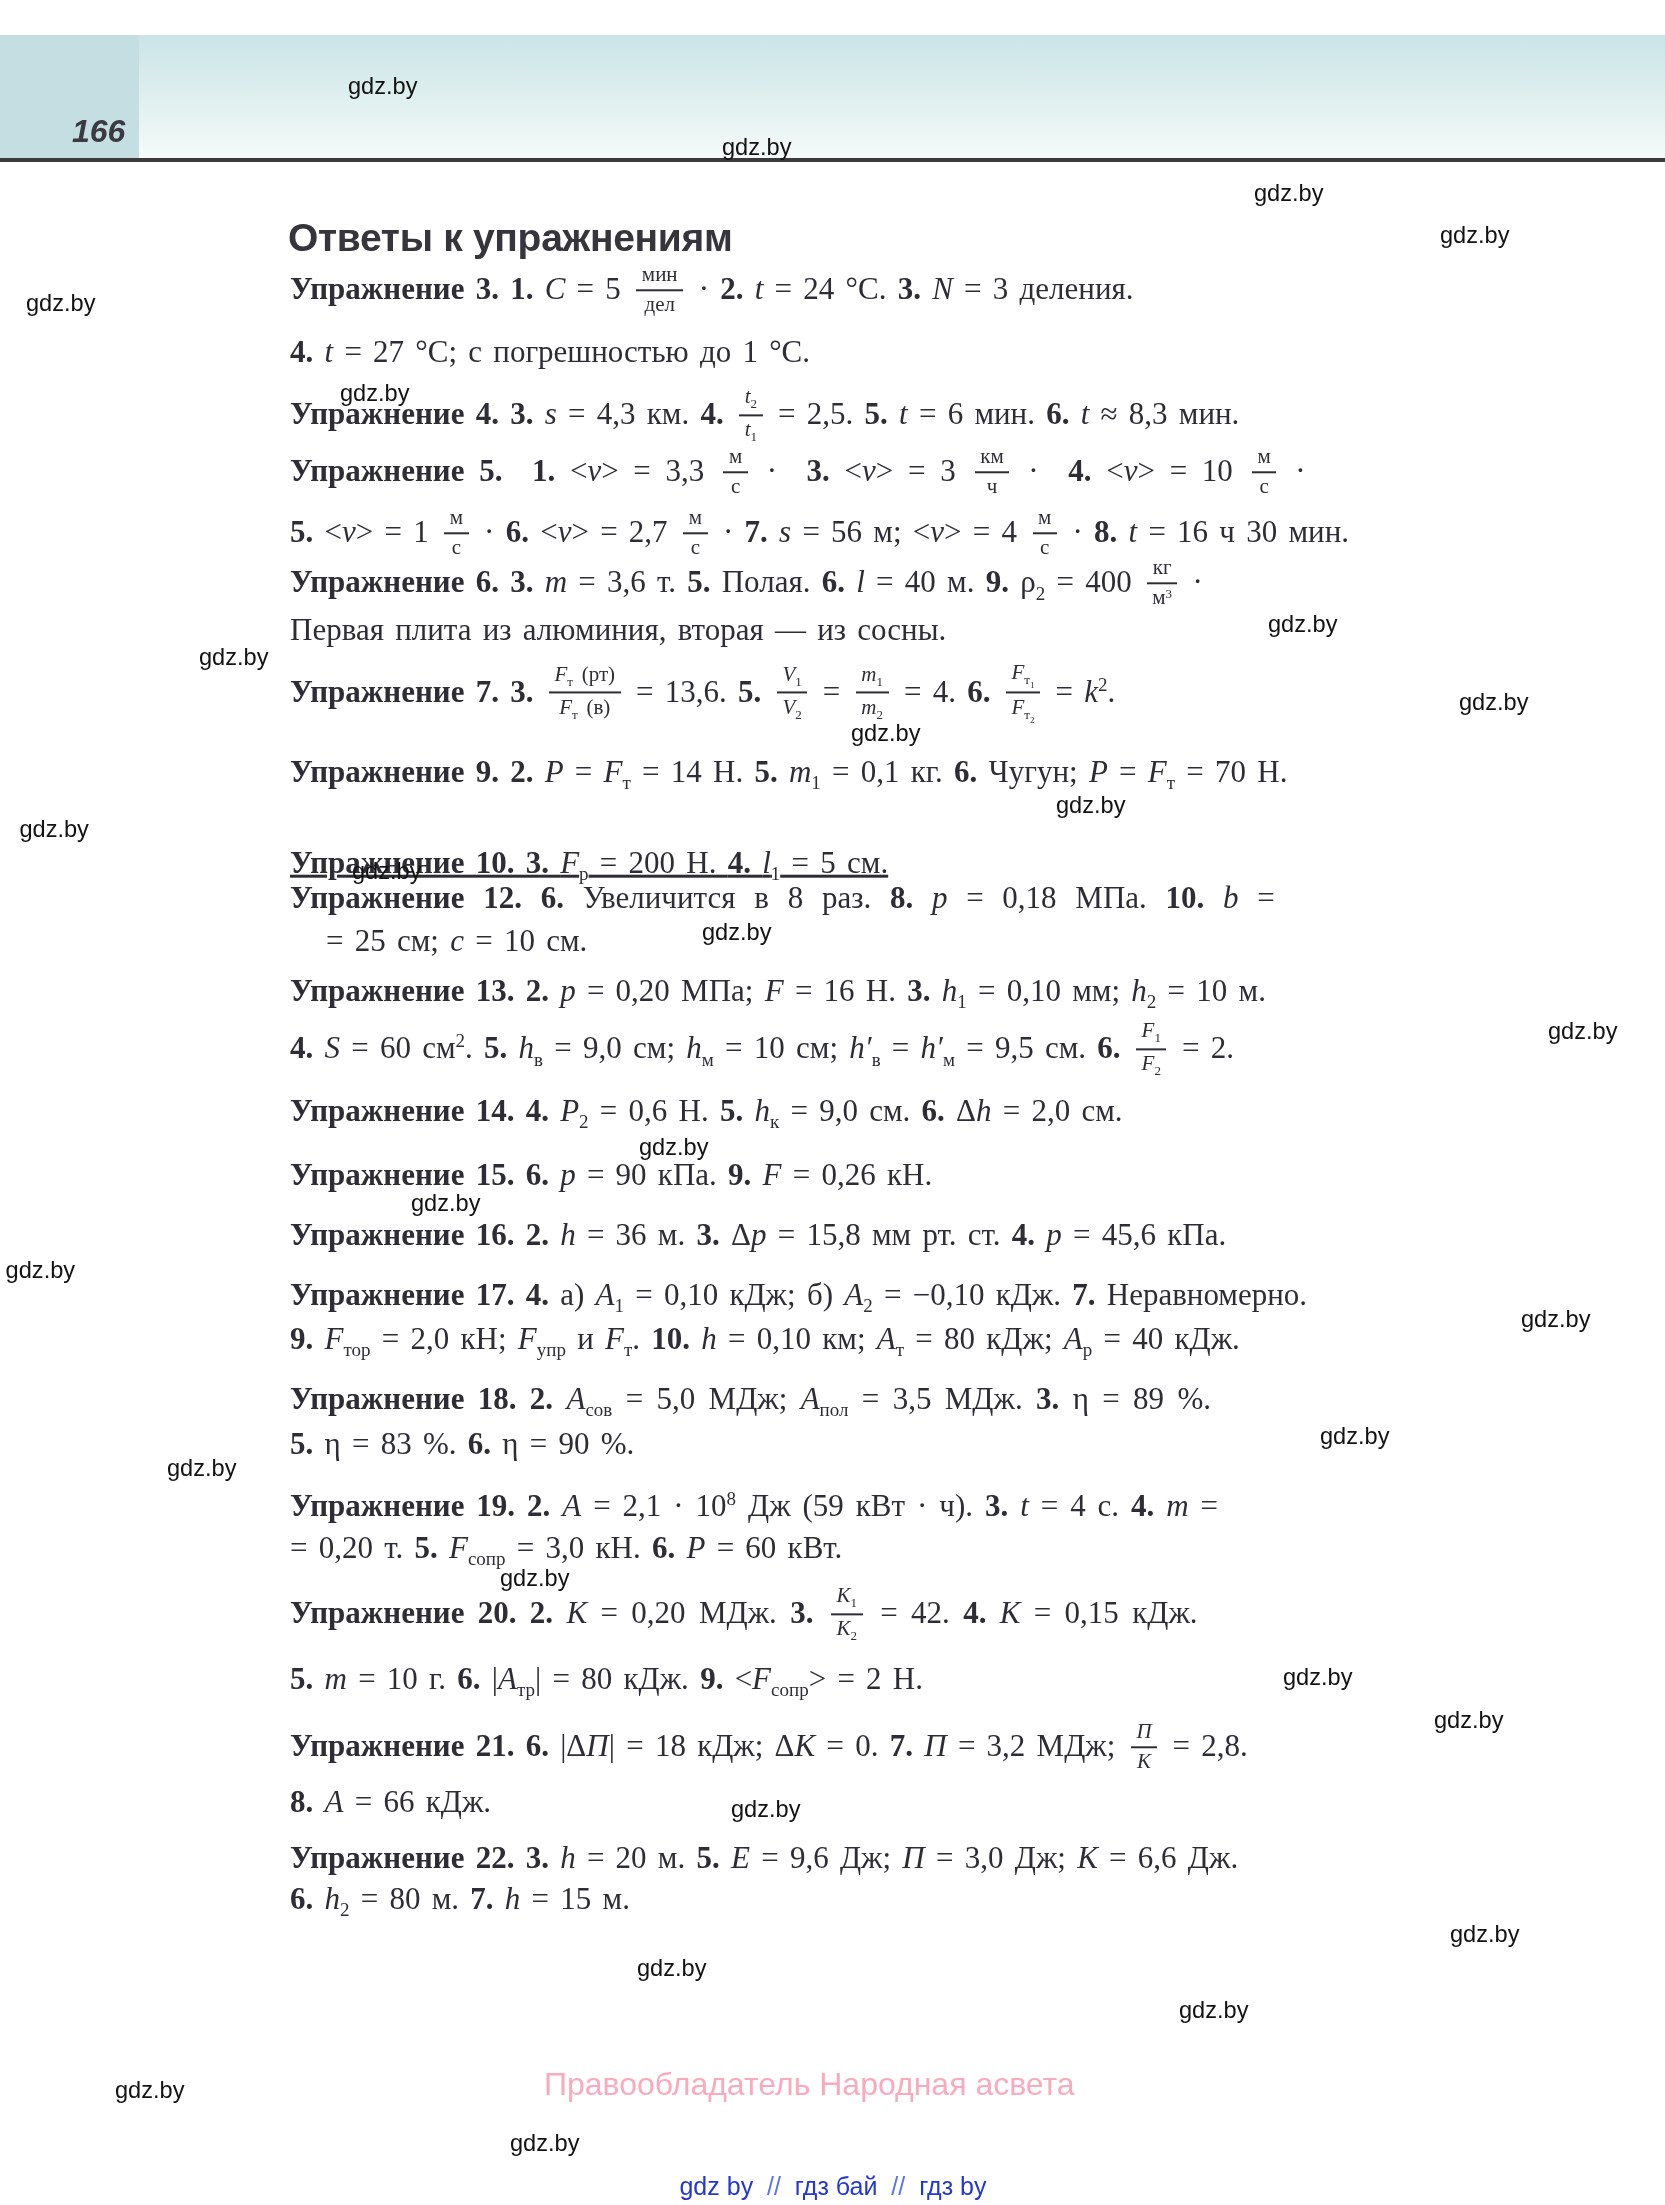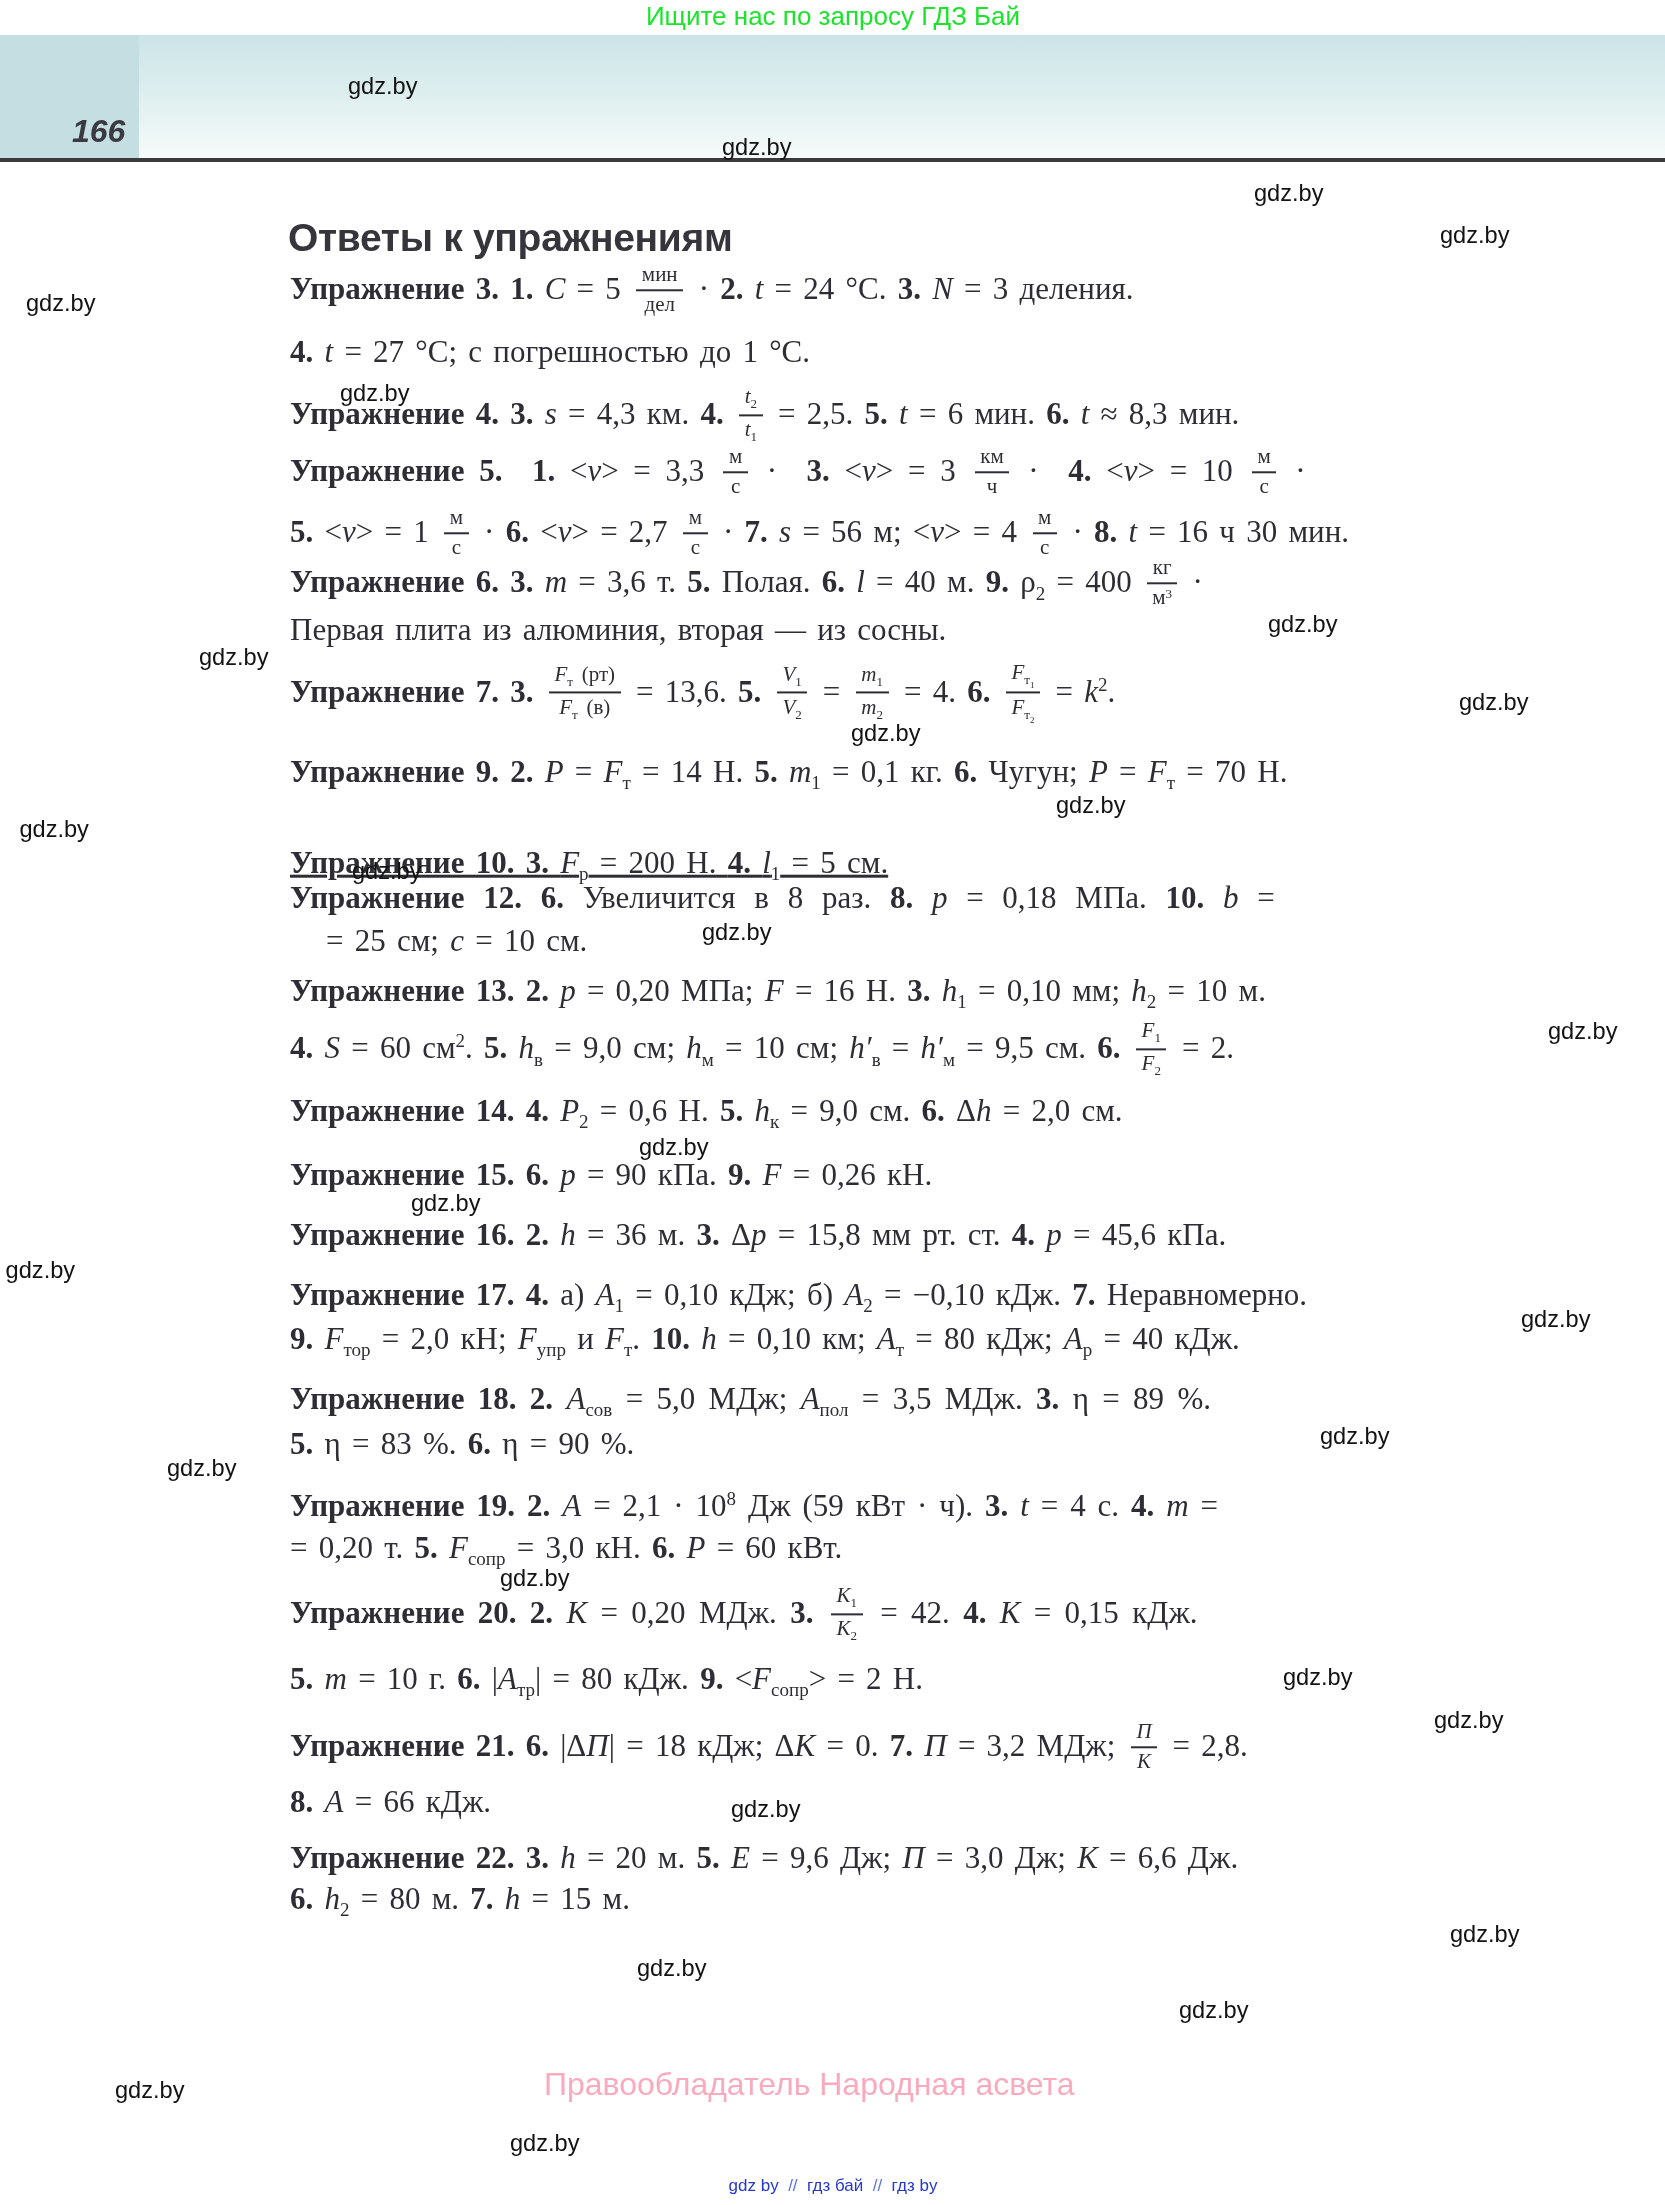--- a/index.html
+++ b/index.html
@@ -59,28 +59,27 @@
     font-size:23.6px; color:var(--watermark,#131313); white-space:nowrap; line-height:1;
   }
   .footer-pink {
     position:absolute; left:544px; top:2084px; transform:translateY(-50%);
     font-family:"Liberation Sans","DejaVu Sans",sans-serif;
     font-size:32px; color:var(--pink,#f9aabd); white-space:nowrap;
   }
   .footer-blue {
     position:absolute; left:50%; top:2186px; transform:translate(-50%,-50%);
     font-family:"Liberation Sans","DejaVu Sans",sans-serif;
-    font-size:17px; font-weight:500; white-space:pre;
+    font-size:25px; font-weight:500; white-space:pre;
   }
 </style>
 </head>
 <body>
 
 <div class="page">
-  <div class="banner-top">Ищите нас по запросу ГДЗ Бай</div>
 
   <div class="band">
     <div class="band-solid"></div>
   </div>
   <div class="page-num">166</div>
   <div class="band-rule"></div>
 
   <div class="title">Ответы к упражнениям</div>
 
   <div id="lines-host">

